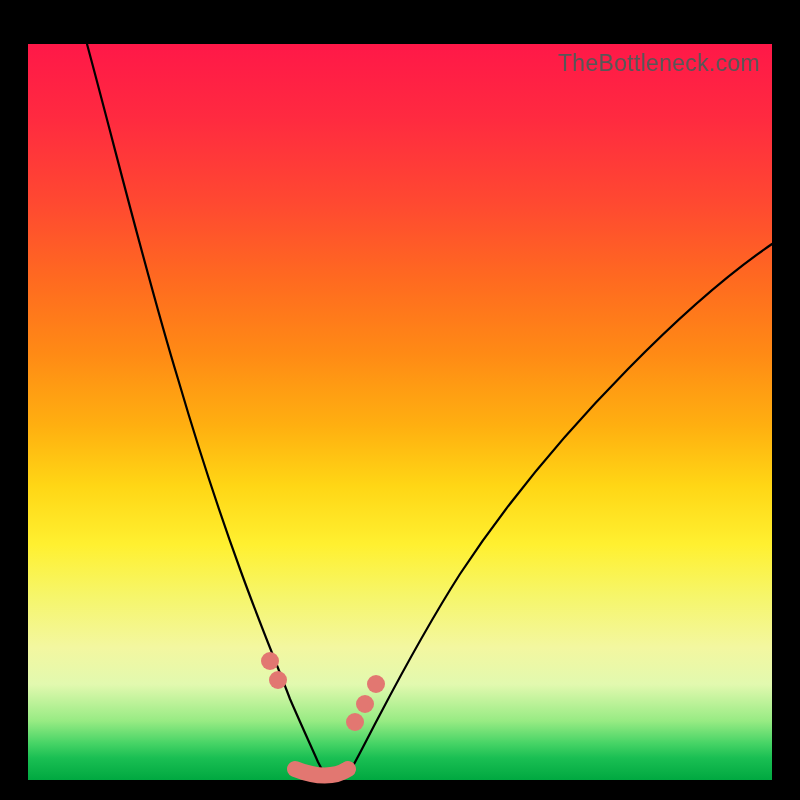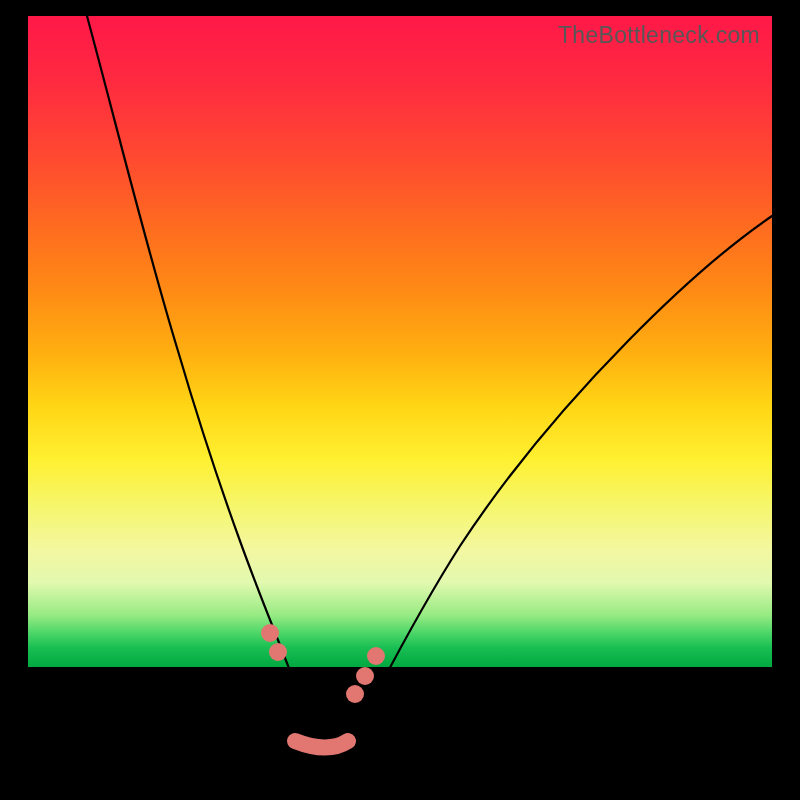--- a/index.html
+++ b/index.html
@@ -15,23 +15,23 @@
     position: absolute;
     left: 0;
     top: 0;
     width: 800px;
     height: 800px;
     background: #000;
   }
   .plot-area {
     position: absolute;
     left: 28px;
-    top: 16px;
+    top: 44px;
     width: 744px;
-    height: 651px;
+    height: 736px;
     
     background: linear-gradient(
       to bottom,
       #ff1848 0%,
       #ff2a40 10%,
       #ff4a30 22%,
       #ff6a20 32%,
       #ff8a15 42%,
       #ffb010 52%,
       #ffd615 60%,

